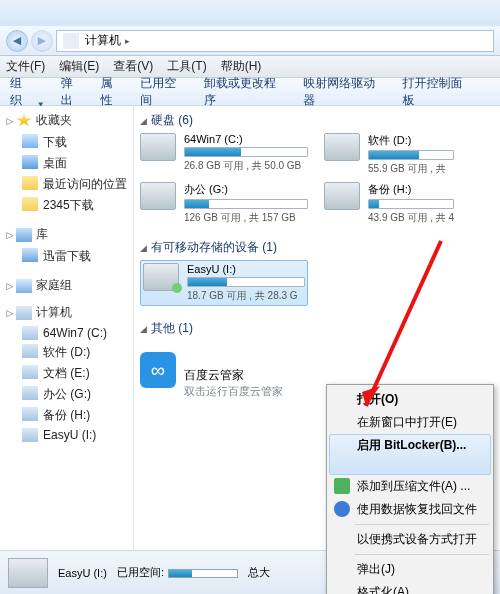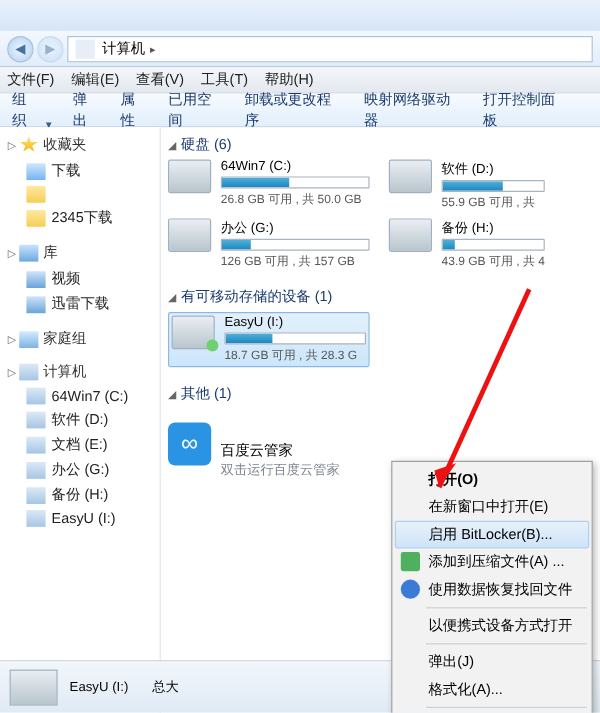--- a/index.html
+++ b/index.html
@@ -20,21 +20,21 @@
   .toolbar { height:28px; background:linear-gradient(#f7fbff,#e1eefb); display:flex; align-items:center; padding:0 10px; font-size:12px; color:#1a3a6e; border-bottom:1px solid #cdd9e6;}
   .toolbar .tb-item{ margin-right:16px; display:flex; align-items:flex-end;}
   .toolbar .dd{ font-size:8px; margin-left:3px; color:#33608f;}
 
   .main { display:flex; height: calc(512px); }
   .sidebar { width:134px; background:#fff; border-right:1px solid #dfe6ee; padding:6px 4px; font-size:12px; overflow:hidden;}
   .side-group { margin-bottom:10px;}
   .side-head { display:flex; align-items:center; color:#333; margin-bottom:3px;}
   .side-head .tri{ font-size:9px; color:#666; width:12px; text-align:center;}
   .side-head .ico{ width:16px; height:14px; margin-right:4px; }
-  .side-item { display:flex; align-items:center; padding:2px 0 2px 18px; color:#222;}
+  .side-item { display:flex; align-items:flex-start; padding:2px 0 2px 18px; color:#222;}
   .side-item .ico{ width:16px; height:14px; margin-right:5px;}
   .ico-star{background:linear-gradient(#ffe27a,#f0b400); clip-path:polygon(50% 0,61% 35%,98% 35%,68% 57%,79% 91%,50% 70%,21% 91%,32% 57%,2% 35%,39% 35%);}
   .ico-folder{background:linear-gradient(#ffe9a0,#f5ce55); border-radius:1px;}
   .ico-dl{background:linear-gradient(#cfe8ff,#76b4ef);}
   .ico-desk{background:linear-gradient(#bcdcff,#5f9dd9);}
   .ico-lib{background:linear-gradient(#c8e2ff,#6ba9e0);}
   .ico-blue{background:linear-gradient(#cde5fb,#6aa3d9);}
   .ico-comp{background:linear-gradient(#dceaf7,#a6c5e3);}
   .ico-home{background:linear-gradient(#d5ecff,#7cb2e3);}
 
@@ -62,21 +62,21 @@
 
   .statusbar{ position:absolute; left:0; right:0; bottom:0; height:44px; background:linear-gradient(#f2f6fb,#e0eaf5); border-top:1px solid #cdd9e6; display:flex; align-items:center; padding:4px 8px; font-size:11px; gap:10px;}
   .statusbar .big-ico{ width:40px; height:30px; background:linear-gradient(#e9eef3,#b9c5cd); border:1px solid #9fb0bf;}
   .statusbar .stat-col{ display:flex; flex-direction:column; gap:2px;}
   .statusbar .mini-bar{ width:70px; height:9px; border:1px solid #93a5b5; display:inline-block; vertical-align:middle; margin-left:4px; background:#fff;}
   .statusbar .mini-fill{ height:100%; background:linear-gradient(#4fb0d9,#1e86c2);}
 
   
   .ctxmenu{ position:absolute; right:6px; top:278px; width:168px; background:#f2f2f2; border:1px solid #a0a0a0; box-shadow:2px 2px 6px rgba(0,0,0,.3); font-size:12px; padding:3px 2px; z-index:10;}
   .ctx-item{ padding:3px 8px 3px 28px; position:relative; color:#000; white-space:nowrap;}
-  .ctx-item.hl{ background:linear-gradient(#e7f1fb,#cfe4f8); border:1px solid #aecff1; border-radius:2px; padding:2px 7px 2px 27px;}
+  .ctx-item.hl{ background:linear-gradient(#e7f1fb,#cfe4f8); border:1px solid #aecff1; border-radius:2px; padding:2px 7px 20px 27px;font-weight:bold;}
   .ctx-sep{ height:1px; background:#d0d0d0; margin:3px 2px 3px 26px;}
   .ctx-ico{ position:absolute; left:5px; top:3px; width:16px; height:16px;}
   .ci-g{background:#4fb060; border-radius:2px;}
   .ci-b{background:#3b7bd6; border-radius:50%;}
 
   
   .red-arrow{ position:absolute; right:54px; top:130px; z-index:11; pointer-events:none;}
   .red-arrow svg{ display:block;}
 
   
@@ -127,37 +127,38 @@
       <div class="side-head">
           <span class="tri">▷</span>
           <span class="ico ico-star"></span>
           <span>收藏夹</span>
         </div>
       <div class="side-item">
           <span class="ico ico-dl"></span>
           <span>下载</span>
         </div>
       <div class="side-item">
+          <span class="ico ico-desk"></span>
+          <span>桌面</span>
+        </div>
+      <div class="side-item">
           <span class="ico ico-folder"></span>
+          <span>最近访问的位置</span>
         </div>
       <div class="side-item">
           <span class="ico ico-folder"></span>
           <span>2345下载</span>
         </div>
     </div>
 
     <div class="side-group">
       <div class="side-head">
           <span class="tri">▷</span>
           <span class="ico ico-lib"></span>
           <span>库</span>
-        </div>
-      <div class="side-item">
-          <span class="ico ico-blue"></span>
-          <span>视频</span>
         </div>
       <div class="side-item">
           <span class="ico ico-blue"></span>
           <span>迅雷下载</span>
         </div>
     </div>
 
     <div class="side-group">
       <div class="side-head">
           <span class="tri">▷</span>
@@ -300,20 +301,21 @@
     </div>
   </div>
 </div>
 
 <div class="statusbar">
   <div class="big-ico"></div>
   <div class="stat-col">
     <div>EasyU (I:)</div>
   </div>
   <div class="stat-col">
+    <div><span>已用空间:</span><span class="mini-bar"><span class="mini-fill" style="display:block;width:34%"></span></span></div>
   </div>
   <div class="stat-col">
     <div>总大</div>
   </div>
 </div>
 
 <div class="watermark">
   <span class="cn">纯净系统家园</span>
   <span class="sub">www.yidaneng.com</span>
 </div>

